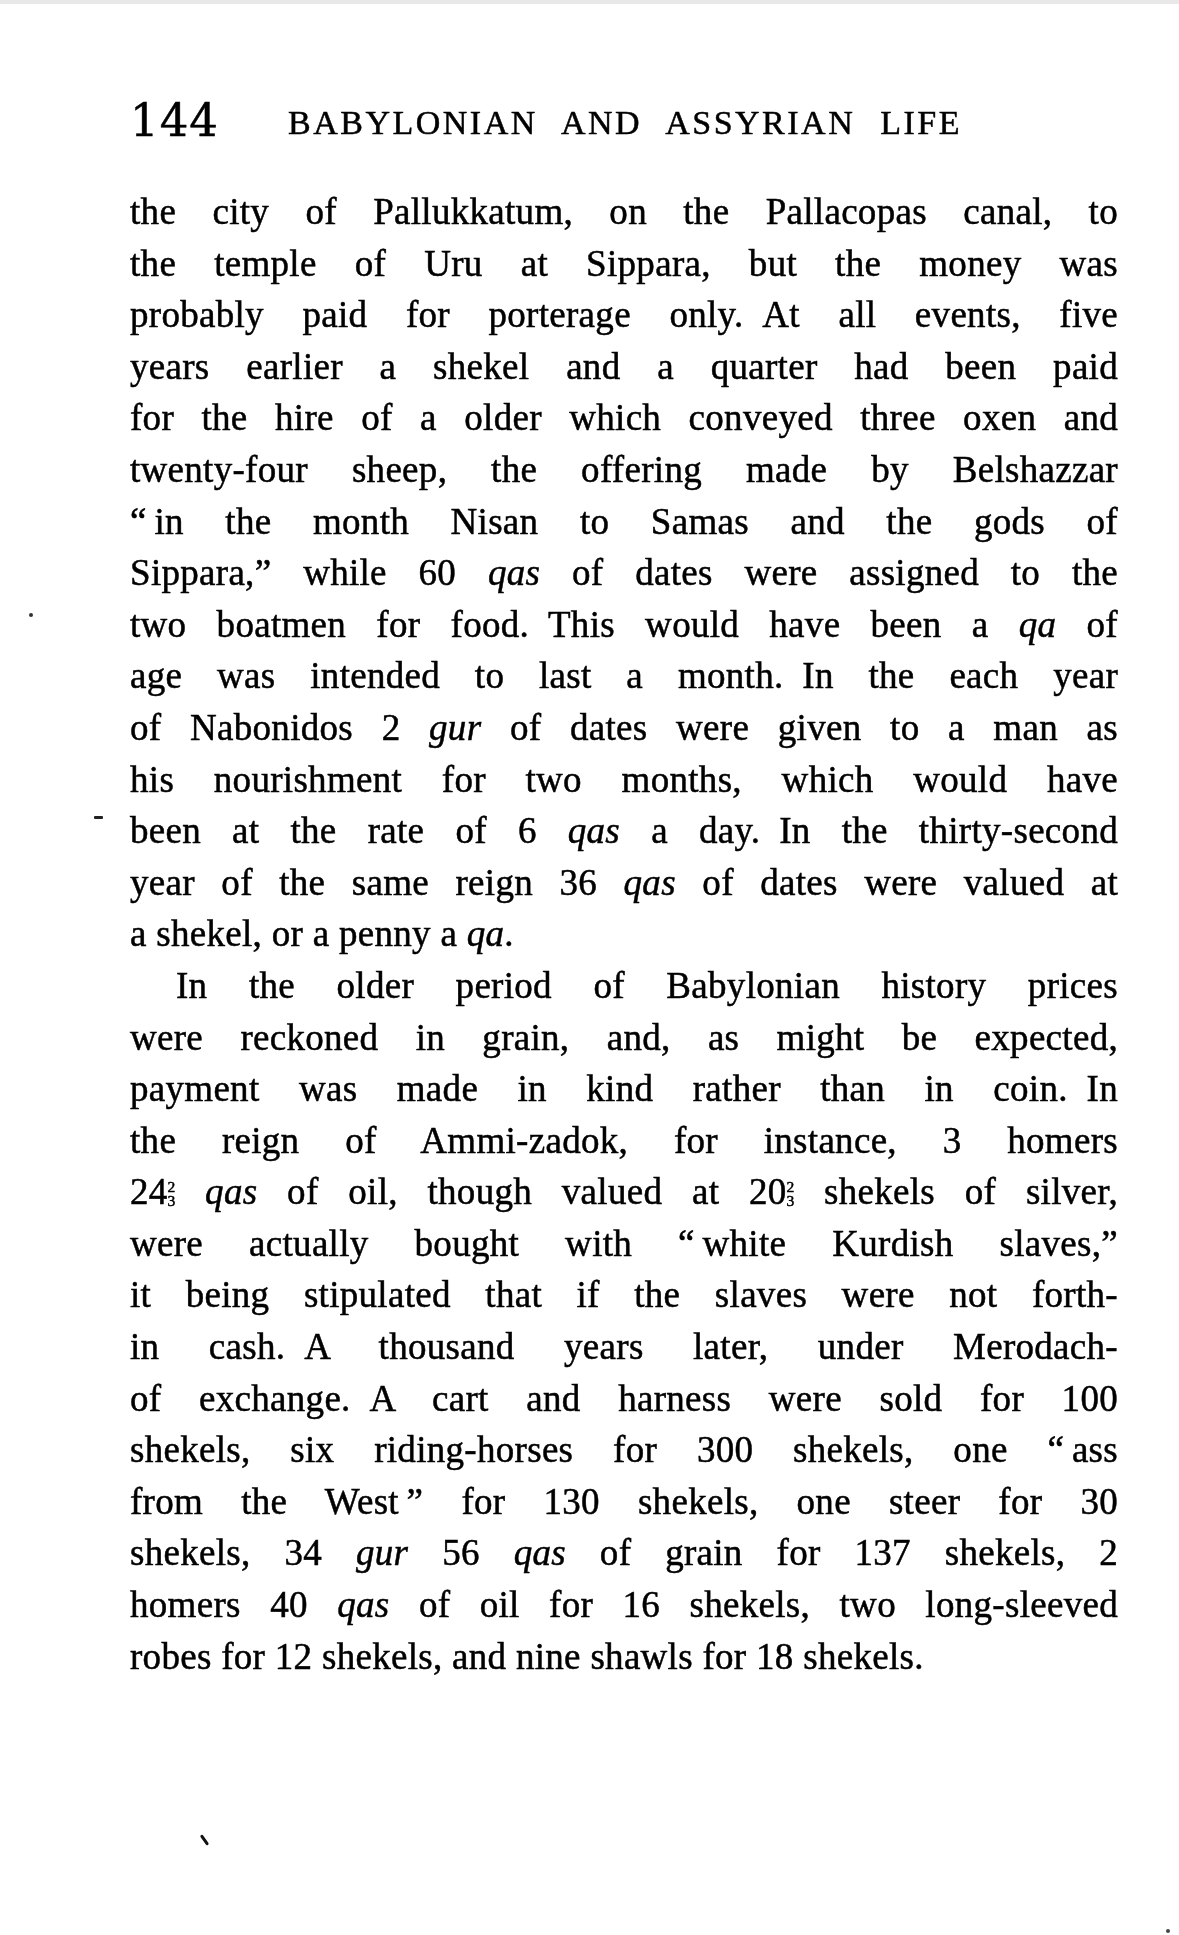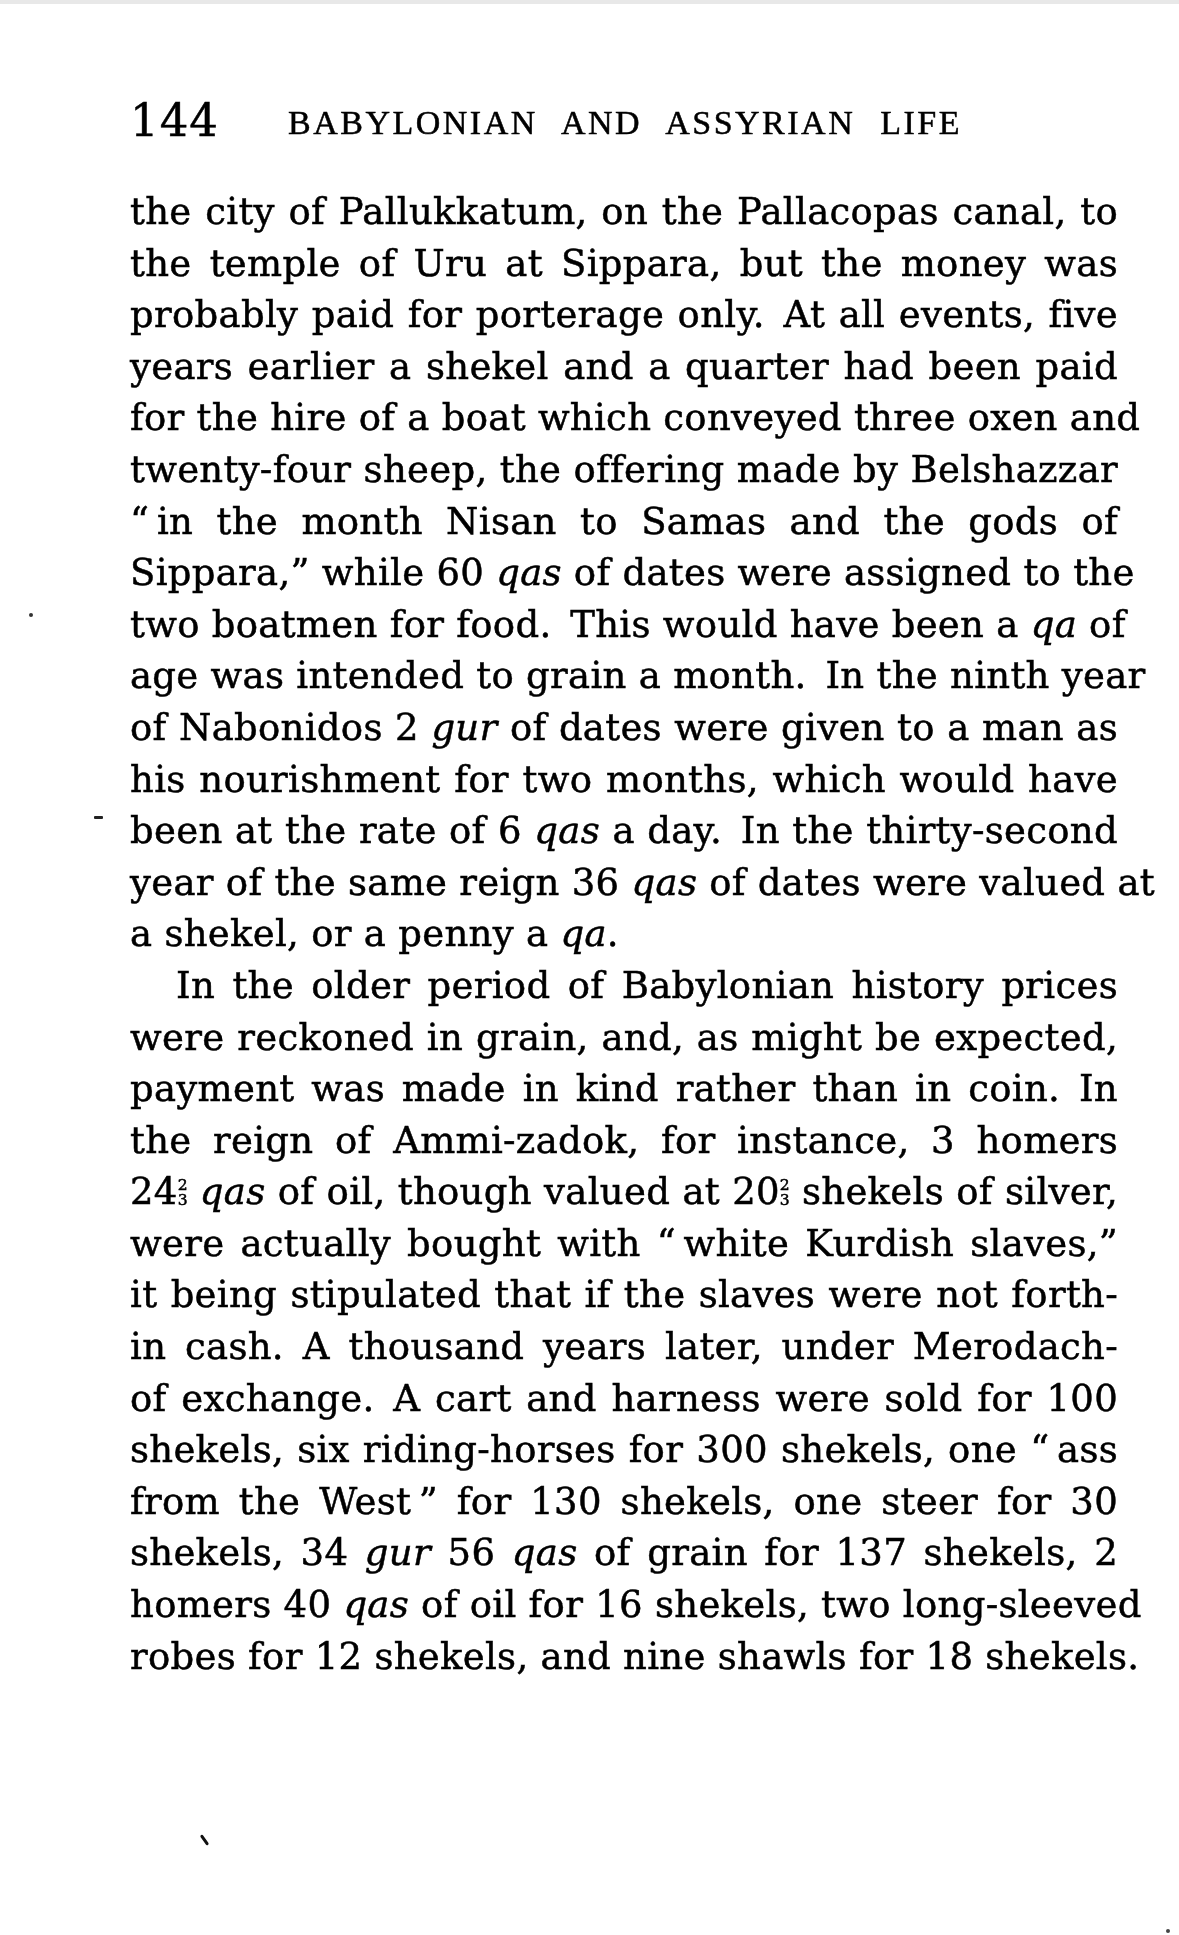--- a/index.html
+++ b/index.html
@@ -49,20 +49,21 @@
     left: 130px;
     width: 988px;
   }
   .line {
     font-size: 37px;
     line-height: 51.6px;
     letter-spacing: 0.3px;
     white-space: nowrap;
     text-align: justify;
     text-align-last: justify;
+    font-family: Liberation Serif, serif;
     -webkit-text-stroke: 0.5px currentColor;
   }
   .line.indent { padding-left: 46px; }
   .line.end { text-align-last: left; }
   .line em { font-style: italic; }
   .frac {
     display: inline-flex;
     flex-direction: column;
     align-items: center;
     vertical-align: middle;
@@ -98,26 +99,26 @@
   <div class="header">
     <div class="page-number">144</div>
     <div class="running-title">BABYLONIAN AND ASSYRIAN LIFE</div>
   </div>
 
   <div class="body-text">
       <div class="line"><span>the city of Pallukkatum, on the Pallacopas canal, to</span></div>
       <div class="line"><span>the temple of Uru at Sippara, but the money was</span></div>
       <div class="line"><span>probably paid for porterage only. At all events, five</span></div>
       <div class="line"><span>years earlier a shekel and a quarter had been paid</span></div>
-      <div class="line"><span>for the hire of a boat which conveyed three oxen and</span></div>
+      <div class="line"><span>for the hire of a older which conveyed three oxen and</span></div>
       <div class="line"><span>twenty-four sheep, the offering made by Belshazzar</span></div>
       <div class="line"><span>“ in the month Nisan to Samas and the gods of</span></div>
       <div class="line"><span>Sippara,” while 60 </span><em>qas</em><span> of dates were assigned to the</span></div>
       <div class="line"><span>two boatmen for food. This would have been a </span><em>qa</em><span> of</span></div>
-      <div class="line"><span>age was intended to grain a month. In the ninth year</span></div>
+      <div class="line"><span>age was intended to last a month. In the each year</span></div>
       <div class="line"><span>of Nabonidos 2 </span><em>gur</em><span> of dates were given to a man as</span></div>
       <div class="line"><span>his nourishment for two months, which would have</span></div>
       <div class="line"><span>been at the rate of 6 </span><em>qas</em><span> a day. In the thirty-second</span></div>
       <div class="line"><span>year of the same reign 36 </span><em>qas</em><span> of dates were valued at</span></div>
       <div class="line end"><span>a shekel, or a penny a </span><em>qa</em><span>.</span></div>
       <div class="line indent"><span>In the older period of Babylonian history prices</span></div>
       <div class="line"><span>were reckoned in grain, and, as might be expected,</span></div>
       <div class="line"><span>payment was made in kind rather than in coin. In</span></div>
       <div class="line"><span>the reign of Ammi-zadok, for instance, 3 homers</span></div>
       <div class="line"><span>24</span><span class="frac">

